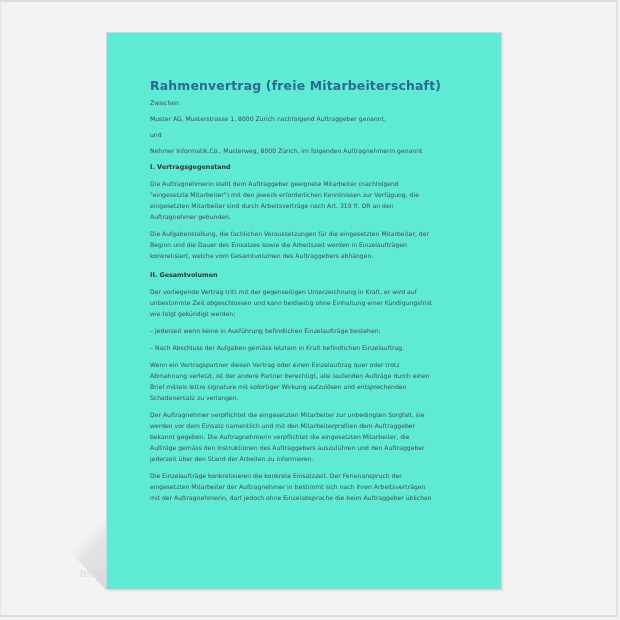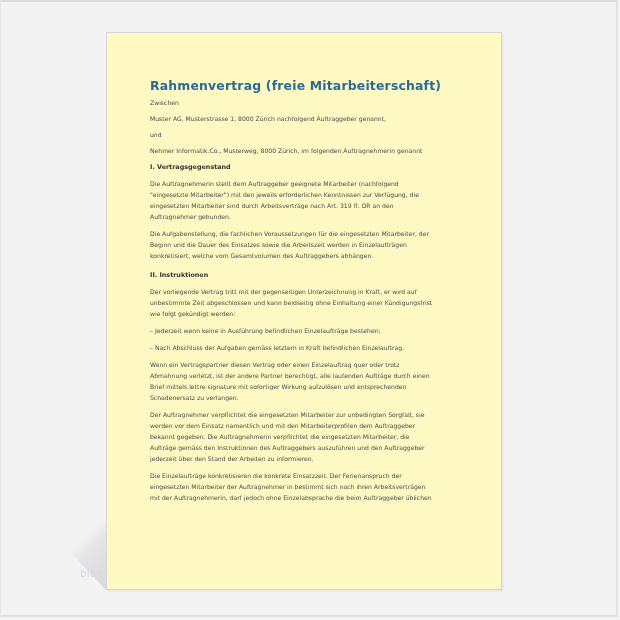--- a/index.html
+++ b/index.html
@@ -18,21 +18,21 @@
     position:absolute; left:40px; top:520px; width:66px; height:70px;
     background:linear-gradient(135deg, rgba(243,243,243,0) 0%, rgba(243,243,243,0) 45%, #e4e4e6 60%, #d9d9dc 100%);
     clip-path:polygon(0 0, 100% 0, 100% 100%);
   }
   .watermark {
     position:absolute; left:40px; top:568px;
     font-size:10px; color:#d8d8d8; letter-spacing:0.3px;margin-left:40px;
   }
   .page {
     position:absolute; left:106px; top:32px; width:396px; height:558px;
-    background:#fef9c3;
+    background:#5eead4;
     border:1px solid #d6d6d6;
     box-shadow:1px 1px 0 #e6e6e6, 2px 2px 0 #ececec;
     box-sizing:border-box;
   }
   .content {
     position:absolute; left:43px; top:45px; width:308px;
     color:#4a4a4a; font-size:6.1px; line-height:11px;
   }
   .title {
     font-size:12.4px; font-weight:bold; color:#2b6a93;
@@ -67,21 +67,21 @@
       <div class="line">"eingesetzte Mitarbeiter") mit den jeweils erforderlichen Kenntnissen zur Verfügung, die</div>
       <div class="line">eingesetzten Mitarbeiter sind durch Arbeitsverträge nach Art. 319 ff. OR an den</div>
       <div class="line">Auftragnehmer gebunden.</div>
     </div>
     <div class="p">
       <div class="line">Die Aufgabenstellung, die fachlichen Voraussetzungen für die eingesetzten Mitarbeiter, der</div>
       <div class="line">Beginn und die Dauer des Einsatzes sowie die Arbeitszeit werden in Einzelaufträgen</div>
       <div class="line">konkretisiert, welche vom Gesamtvolumen des Auftraggebers abhängen.</div>
     </div>
 
-    <div class="h">II. Instruktionen</div>
+    <div class="h">II. Gesamtvolumen</div>
     <div class="p">
       <div class="line">Der vorliegende Vertrag tritt mit der gegenseitigen Unterzeichnung in Kraft, er wird auf</div>
       <div class="line">unbestimmte Zeit abgeschlossen und kann beidseitig ohne Einhaltung einer Kündigungsfrist</div>
       <div class="line">wie folgt gekündigt werden:</div>
     </div>
     <div class="p">
       <div class="line">– Jederzeit wenn keine in Ausführung befindlichen Einzelaufträge bestehen;</div>
     </div>
     <div class="p">
       <div class="line">– Nach Abschluss der Aufgaben gemäss letztem in Kraft befindlichen Einzelauftrag.</div>

